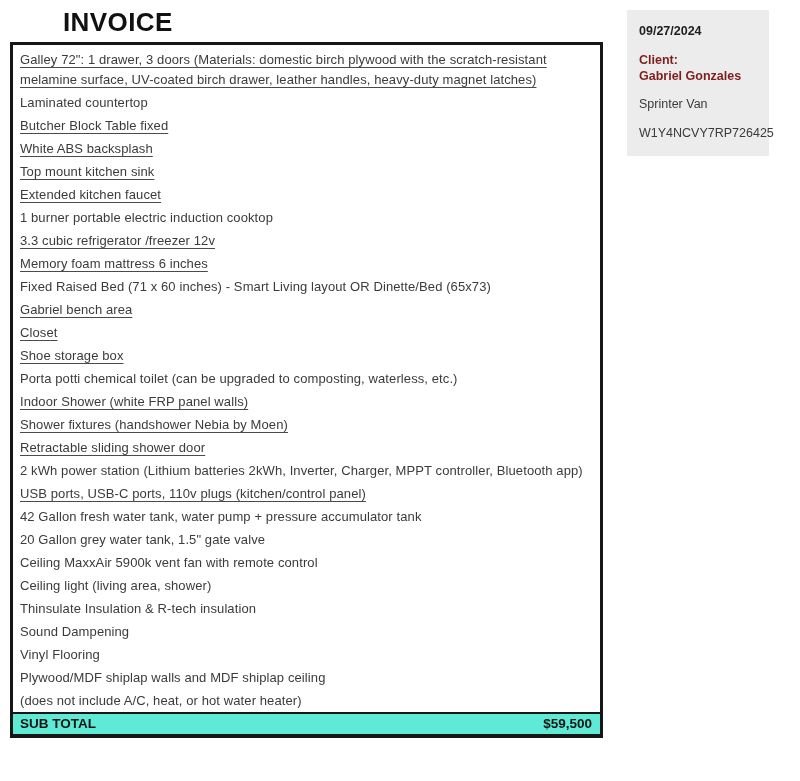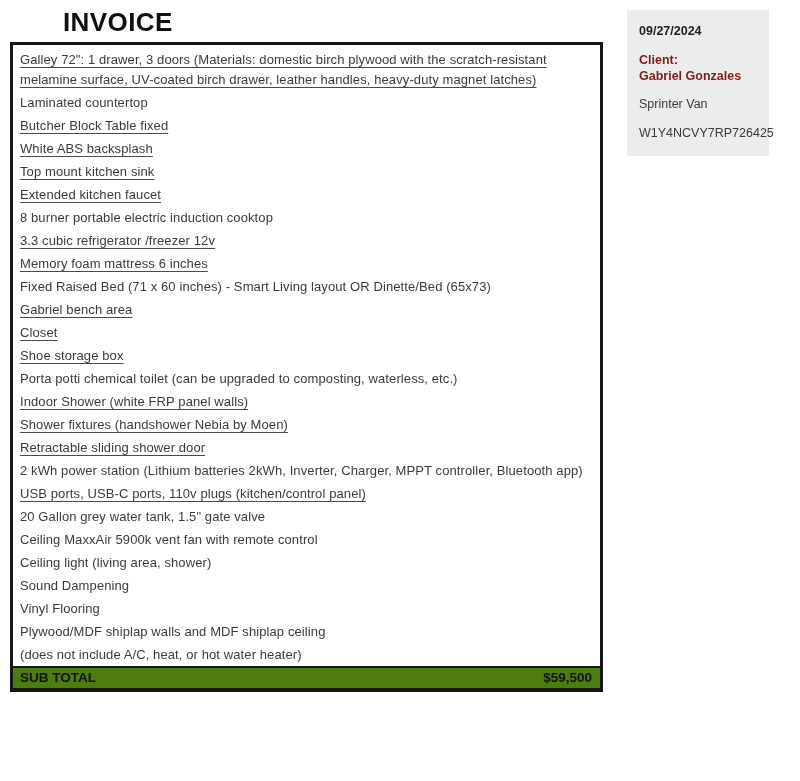--- a/index.html
+++ b/index.html
@@ -42,21 +42,21 @@
     text-decoration: underline;
     text-decoration-thickness: 1px;
     text-underline-offset: 3px;
     text-decoration-color: #4a4a4a;
   }
   .subtotal-row {
     display: flex;
     justify-content: space-between;
     align-items: center;
     border-top: 2px solid #161616;
-    background: #4d7c0f;
+    background: #5eead4;
     padding: 2px 8px 2px 7px;
     font-size: 13.5px;
     font-weight: 700;
     line-height: 16px;
     color: #141414;
   }
 
   .meta-card {
     position: absolute;
     left: 627px; top: 10px;
@@ -88,36 +88,38 @@
   <div class="title">INVOICE</div>
 
   <div class="invoice-box">
     <div class="items" id="items-container">
         <p class="item u">Galley 72": 1 drawer, 3 doors (Materials: domestic birch plywood with the scratch-resistant melamine surface, UV-coated birch drawer,  leather handles, heavy-duty magnet latches)</p>
         <p class="item">Laminated countertop</p>
         <p class="item u">Butcher Block Table fixed</p>
         <p class="item u">White ABS backsplash </p>
         <p class="item u">Top mount kitchen sink</p>
         <p class="item u">Extended kitchen faucet</p>
-        <p class="item">8 burner portable electric induction cooktop</p>
+        <p class="item">1 burner portable electric induction cooktop</p>
         <p class="item u">3.3 cubic refrigerator /freezer 12v</p>
         <p class="item u">Memory foam mattress 6 inches</p>
         <p class="item">Fixed Raised Bed (71 x 60 inches) - Smart Living layout OR Dinette/Bed (65x73)</p>
         <p class="item u">Gabriel bench area</p>
         <p class="item u">Closet</p>
         <p class="item u">Shoe storage box</p>
         <p class="item">Porta potti chemical toilet (can be upgraded to composting, waterless, etc.)</p>
         <p class="item u">Indoor Shower (white FRP panel walls)</p>
         <p class="item u">Shower fixtures (handshower Nebia by Moen)</p>
         <p class="item u">Retractable sliding shower door</p>
         <p class="item">2 kWh power station (Lithium batteries 2kWh, Inverter, Charger, MPPT controller, Bluetooth app)</p>
         <p class="item u">USB ports, USB-C ports, 110v plugs (kitchen/control panel)</p>
+        <p class="item">42 Gallon fresh water tank, water pump + pressure accumulator tank</p>
         <p class="item">20 Gallon grey water tank, 1.5" gate valve</p>
         <p class="item">Ceiling MaxxAir 5900k vent fan with remote control</p>
         <p class="item">Ceiling light (living area, shower)</p>
+        <p class="item">Thinsulate Insulation &amp; R-tech insulation</p>
         <p class="item">Sound Dampening</p>
         <p class="item">Vinyl Flooring</p>
         <p class="item">Plywood/MDF shiplap walls and MDF shiplap ceiling</p>
         <p class="item">(does not include A/C, heat, or hot water heater)</p>
       </div>
     <div class="subtotal-row">
       <span>SUB TOTAL</span>
       <span>$59,500</span>
     </div>
   </div>

